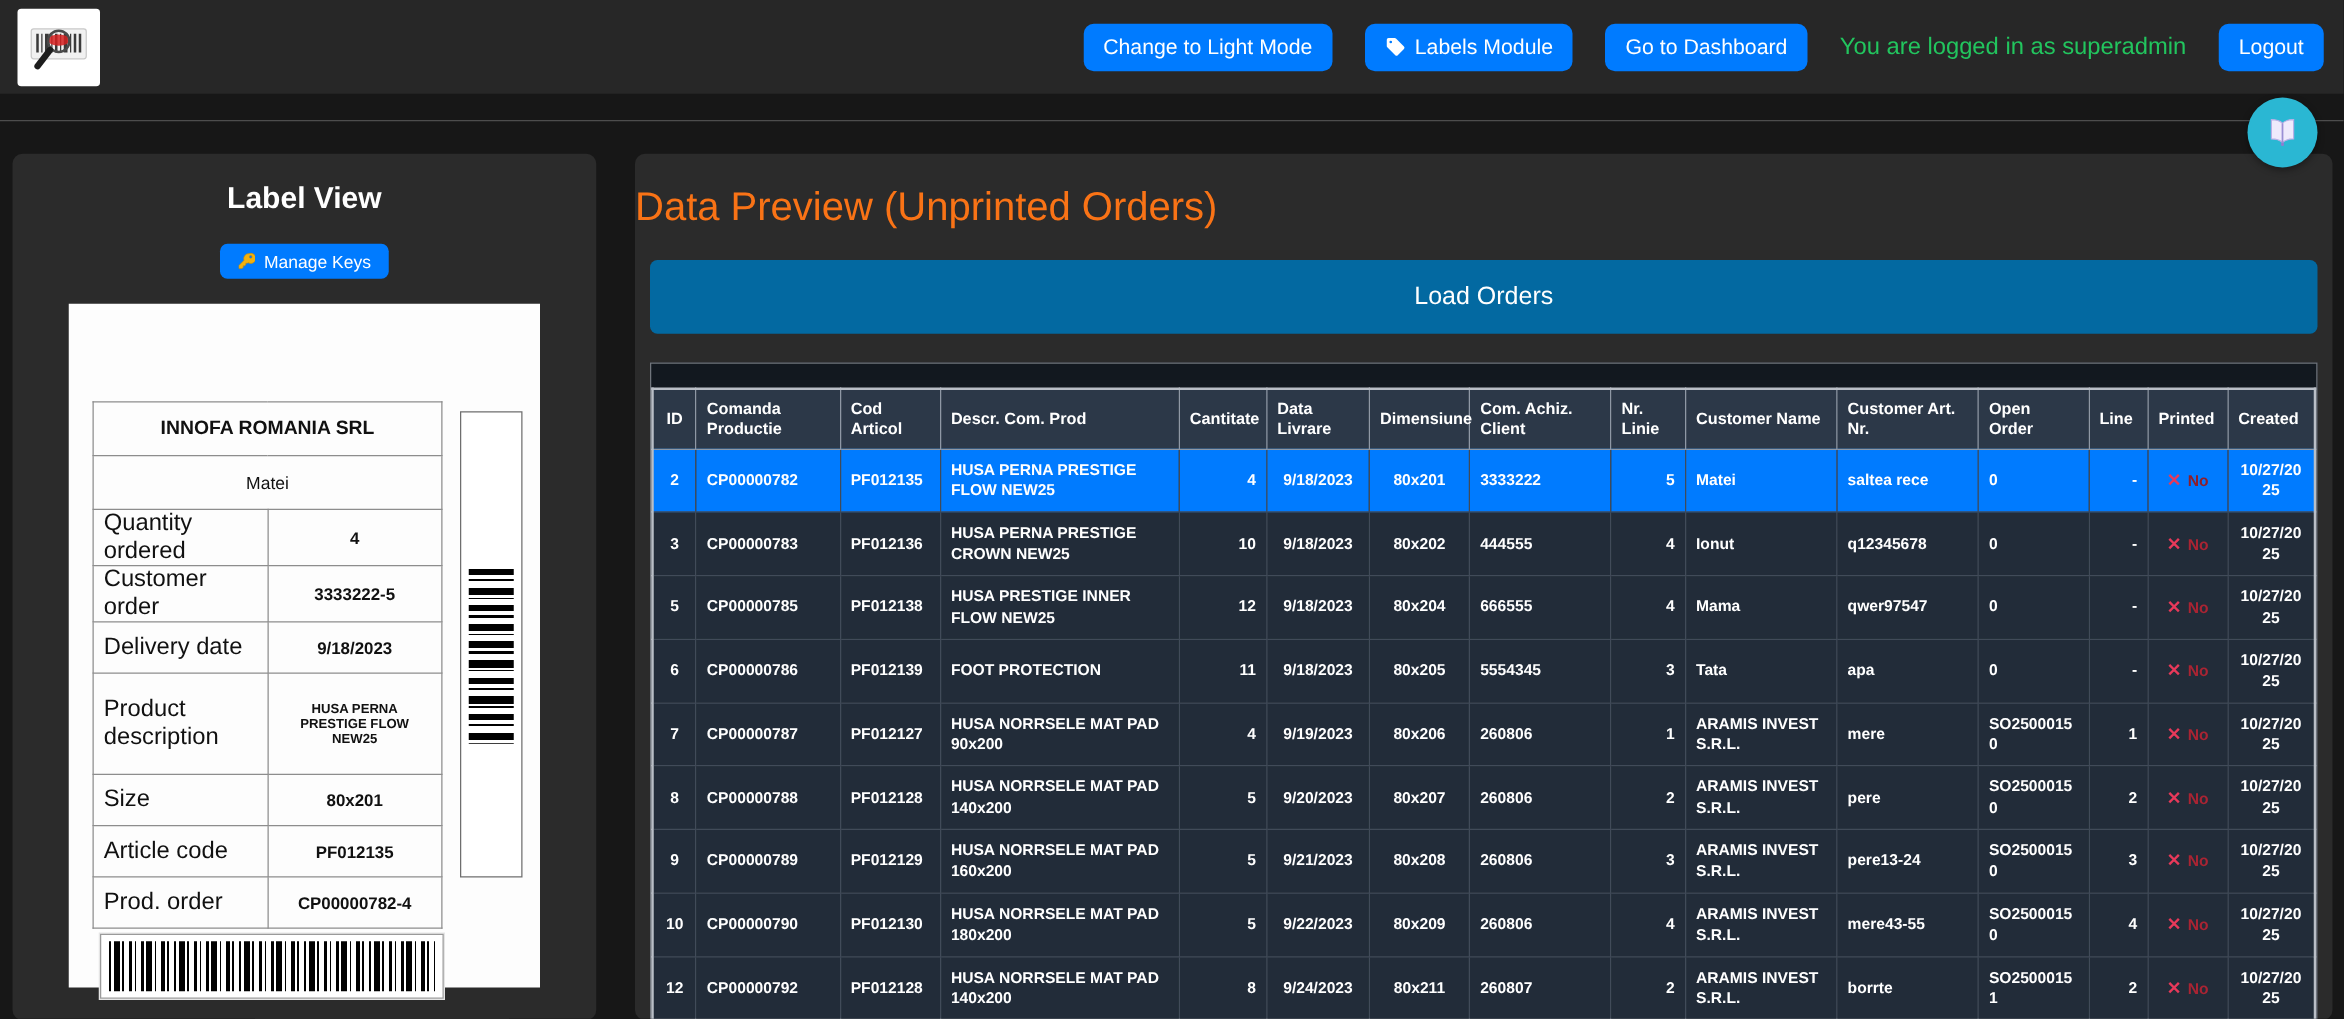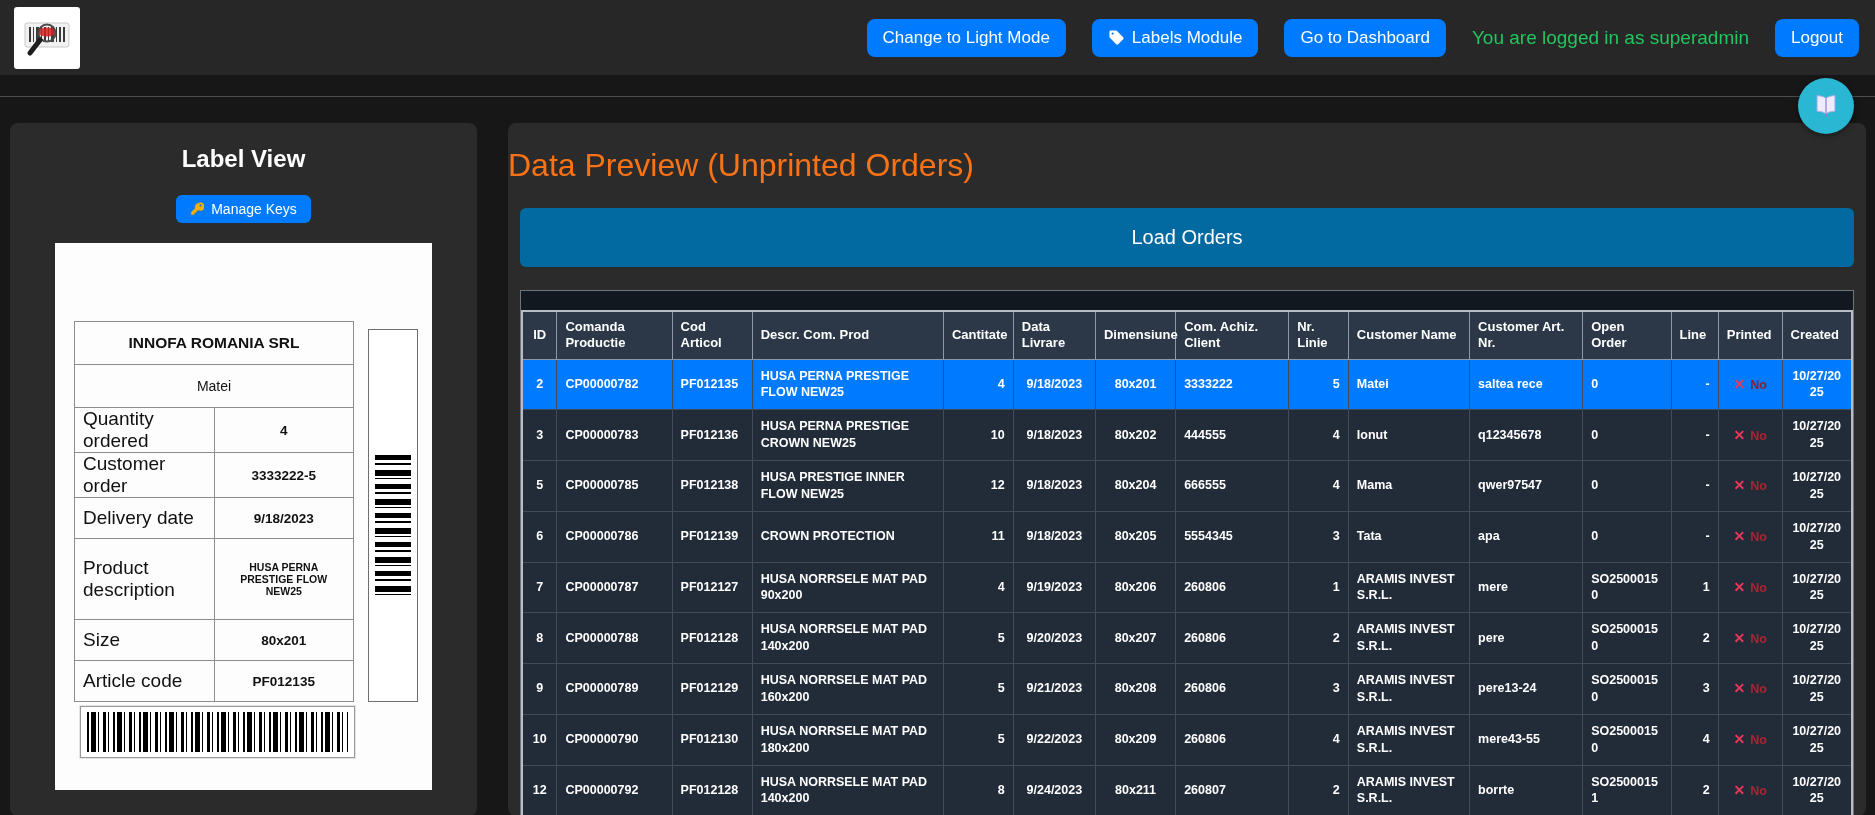--- a/index.html
+++ b/index.html
@@ -150,20 +150,24 @@
                 <td class="fvalue small">HUSA PERNA PRESTIGE FLOW NEW25</td>
               </tr>
               <tr>
                 <td class="flabel">Size</td>
                 <td class="fvalue">80x201</td>
               </tr>
               <tr>
                 <td class="flabel">Article code</td>
                 <td class="fvalue">PF012135</td>
               </tr>
+              <tr>
+                <td class="flabel">Prod. order</td>
+                <td class="fvalue">CP00000782-4</td>
+              </tr>
             </tbody>
         </table>
         <div class="vstrip">
           <div class="barcode-v"></div>
         </div>
       </div>
       <div class="hbar-box">
         <div class="barcode-h"></div>
       </div>
     </div>
@@ -259,21 +263,21 @@
               <td class="a-l">qwer97547</td>
               <td class="a-l">0</td>
               <td class="a-r">-</td>
               <td class="a-c printed"><span class="x">✕</span><span class="no">No</span></td>
               <td class="a-c created">10/27/2025</td>
             </tr>
             <tr>
               <td class="a-c">6</td>
               <td class="a-l">CP00000786</td>
               <td class="a-l">PF012139</td>
-              <td class="a-l descr">CROWN PROTECTION</td>
+              <td class="a-l descr">FOOT PROTECTION</td>
               <td class="a-r">11</td>
               <td class="a-c">9/18/2023</td>
               <td class="a-c">80x205</td>
               <td class="a-l">5554345</td>
               <td class="a-r">3</td>
               <td class="a-l">Tata</td>
               <td class="a-l">apa</td>
               <td class="a-l">0</td>
               <td class="a-r">-</td>
               <td class="a-c printed"><span class="x">✕</span><span class="no">No</span></td>

